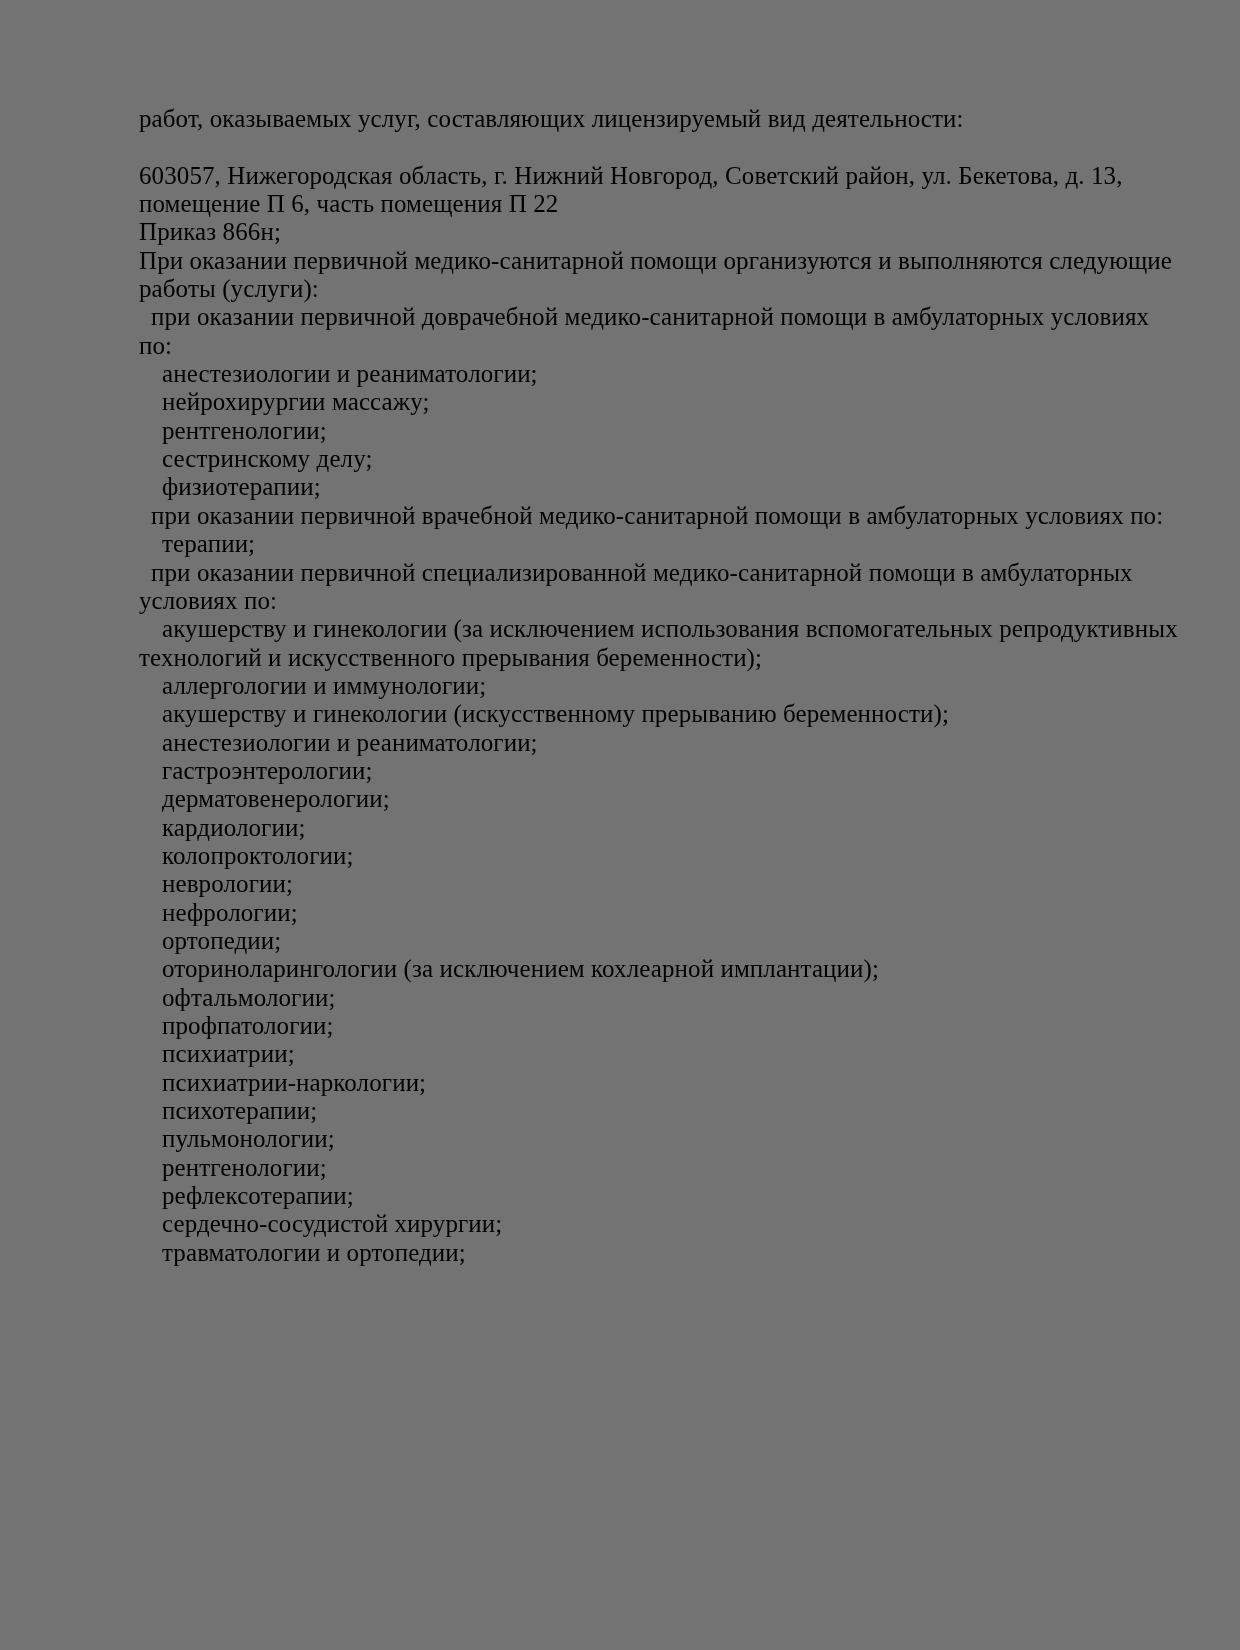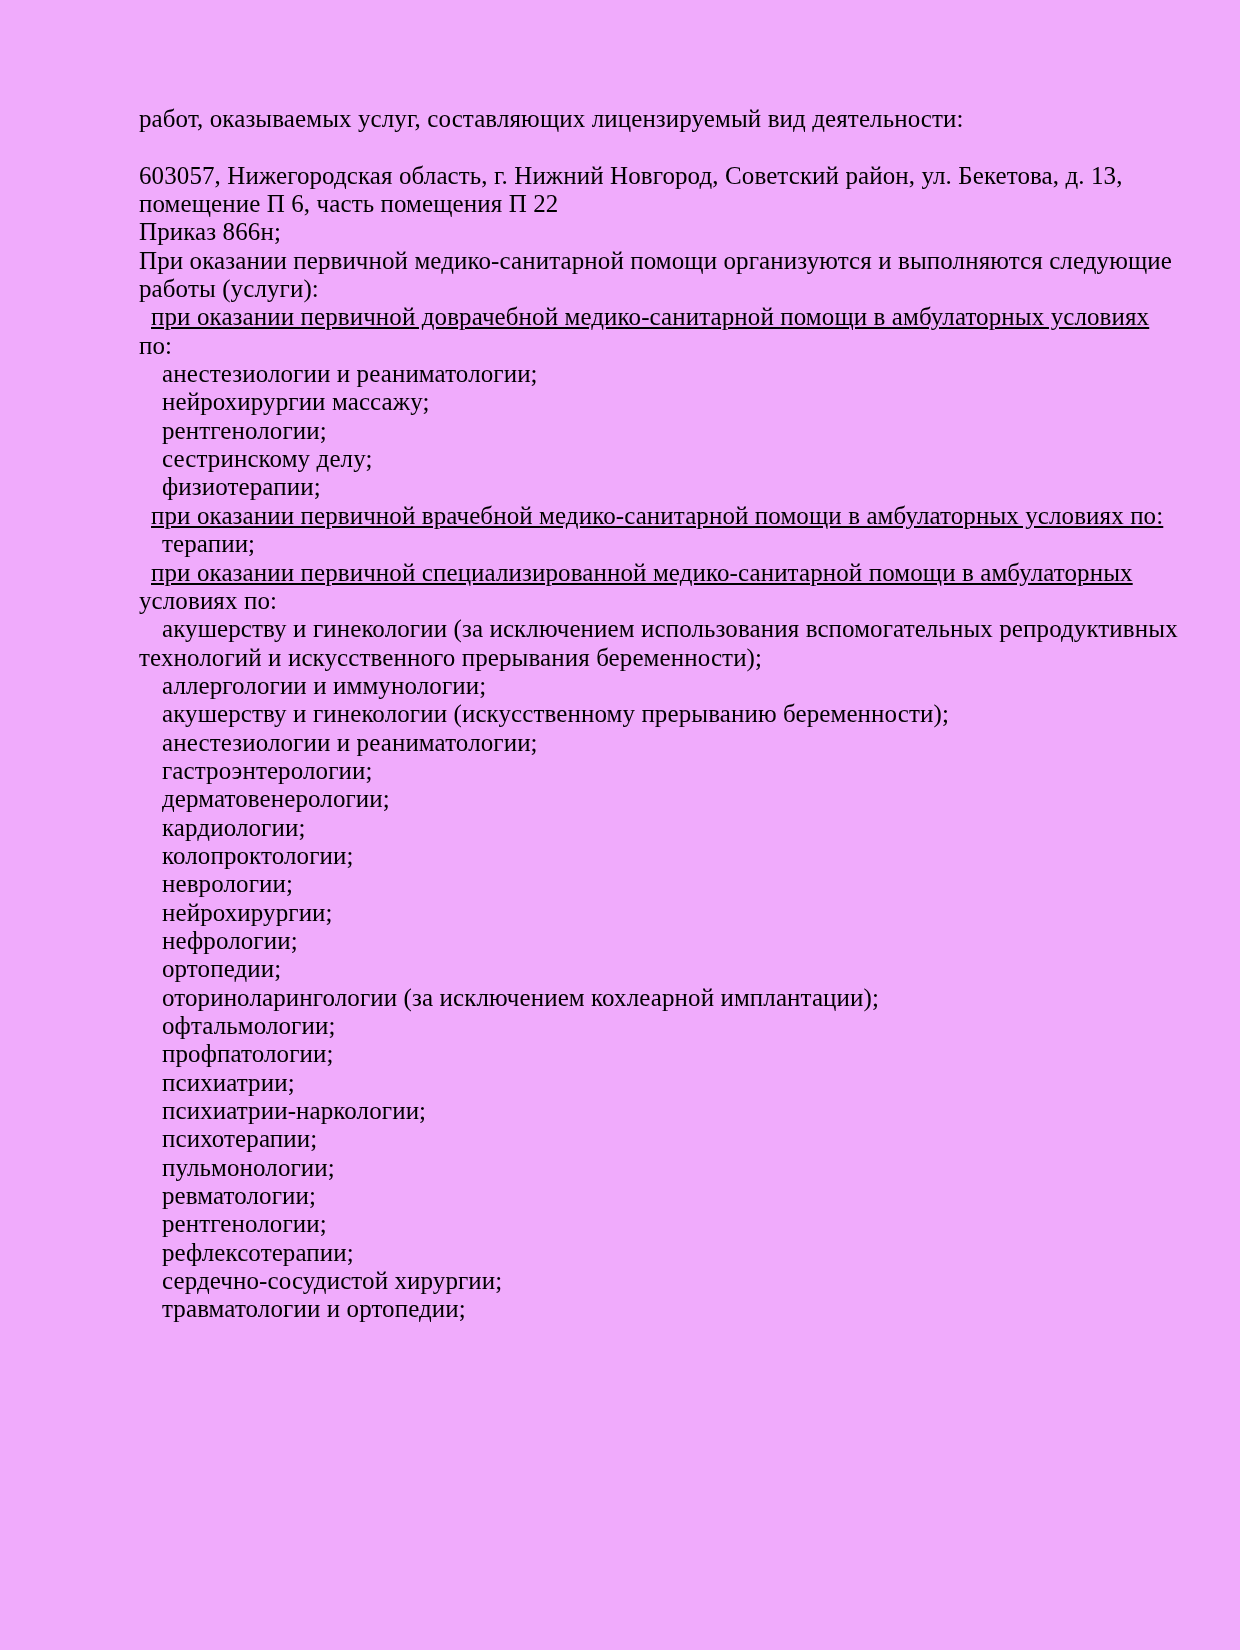--- a/index.html
+++ b/index.html
@@ -4,40 +4,40 @@
 <style>
   html, body {
     margin: 0;
     padding: 0;
     background: #ffffff;
   }
   .page {
     position: relative;
     width: 1240px;
     height: 1650px;
-    background: #f0abfc;
+    background: #737373;
     overflow: hidden;
     font-family: "Liberation Serif", "DejaVu Serif", serif;
     color: #000000;
   }
   .text-block {
     position: absolute;
     left: 139px;
     top: 105px;
     width: 1040px;
   }
   .line {
     font-size: 25px;
     line-height: 28.35px;
     min-height: 28.35px;
     white-space: nowrap;
     letter-spacing: 0.1px;
   }
   .indent-0 { padding-left: 0; }
-  .indent-1 { padding-left: 12px; text-decoration: underline; }
+  .indent-1 { padding-left: 12px; }
   .indent-2 { padding-left: 23px; }
 </style>
 </head>
 <body>
 
 <main class="page">
   <section class="text-block">
       <div class="line indent-0">работ, оказываемых услуг, составляющих лицензируемый вид деятельности:</div>
       <div class="line indent-0"></div>
       <div class="line indent-0">603057, Нижегородская область, г. Нижний Новгород, Советский район, ул. Бекетова, д. 13,</div>
@@ -59,29 +59,27 @@
       <div class="line indent-2">акушерству и гинекологии (за исключением использования вспомогательных репродуктивных</div>
       <div class="line indent-0">технологий и искусственного прерывания беременности);</div>
       <div class="line indent-2">аллергологии и иммунологии;</div>
       <div class="line indent-2">акушерству и гинекологии (искусственному прерыванию беременности);</div>
       <div class="line indent-2">анестезиологии и реаниматологии;</div>
       <div class="line indent-2">гастроэнтерологии;</div>
       <div class="line indent-2">дерматовенерологии;</div>
       <div class="line indent-2">кардиологии;</div>
       <div class="line indent-2">колопроктологии;</div>
       <div class="line indent-2">неврологии;</div>
-      <div class="line indent-2">нейрохирургии;</div>
       <div class="line indent-2">нефрологии;</div>
       <div class="line indent-2">ортопедии;</div>
       <div class="line indent-2">оториноларингологии (за исключением кохлеарной имплантации);</div>
       <div class="line indent-2">офтальмологии;</div>
       <div class="line indent-2">профпатологии;</div>
       <div class="line indent-2">психиатрии;</div>
       <div class="line indent-2">психиатрии-наркологии;</div>
       <div class="line indent-2">психотерапии;</div>
       <div class="line indent-2">пульмонологии;</div>
-      <div class="line indent-2">ревматологии;</div>
       <div class="line indent-2">рентгенологии;</div>
       <div class="line indent-2">рефлексотерапии;</div>
       <div class="line indent-2">сердечно-сосудистой хирургии;</div>
       <div class="line indent-2">травматологии и ортопедии;</div>
     </section>
 </main>
 
 </body></html>

